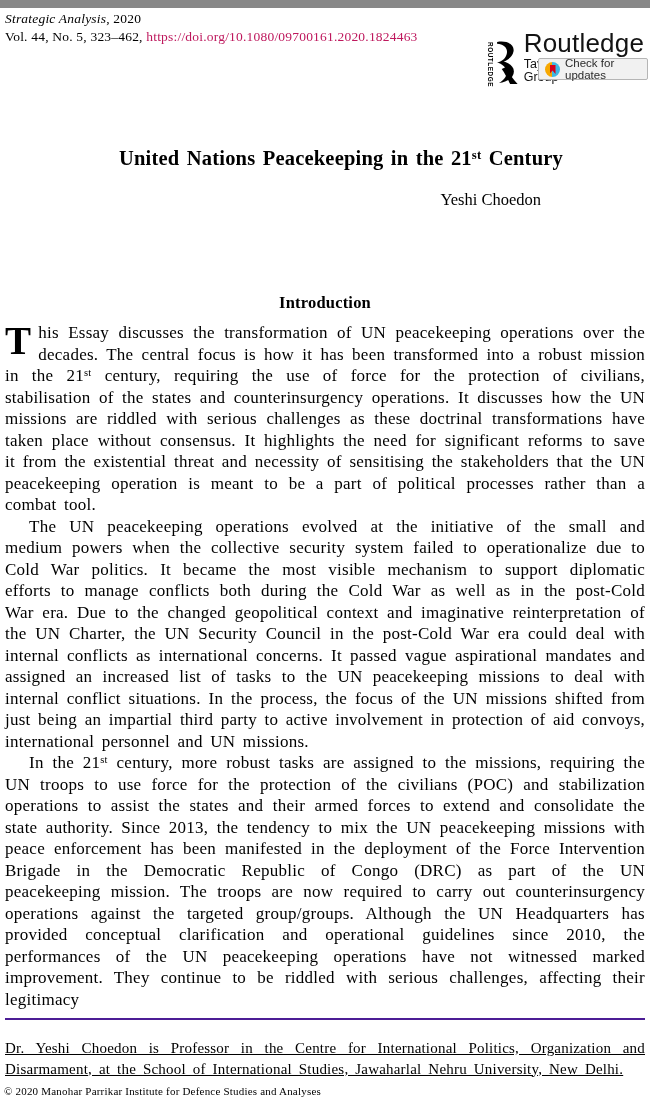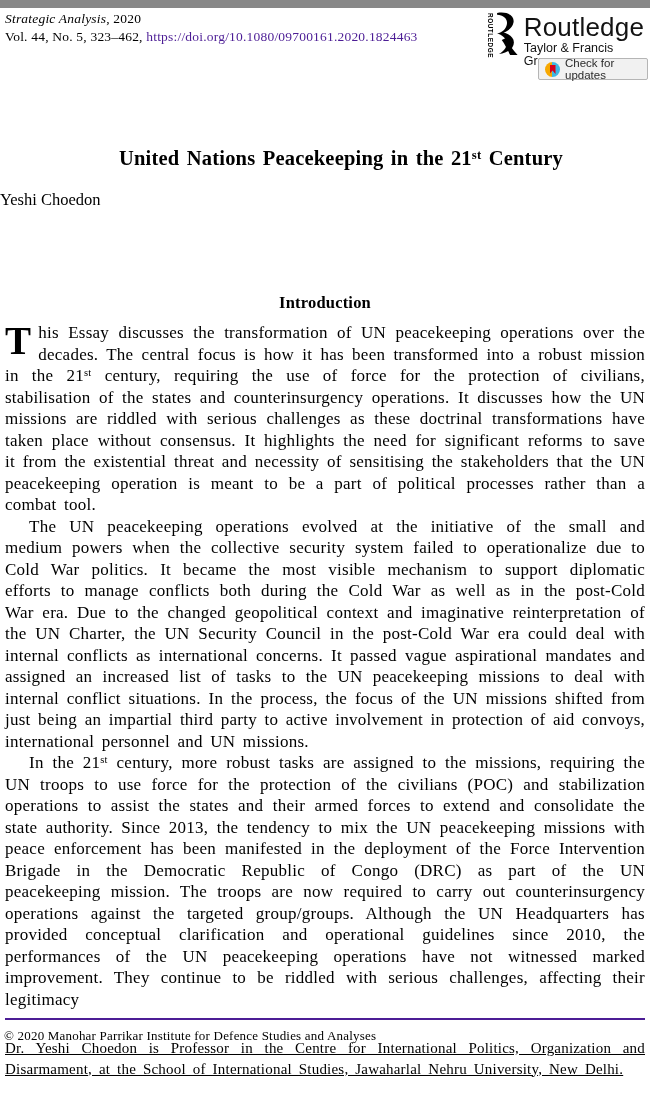--- a/index.html
+++ b/index.html
@@ -18,28 +18,28 @@
   
   .journal-info {
     position: absolute;
     top: 2px;
     left: 5px;
     font-size: 13.5px;
     line-height: 18px;
     letter-spacing: 0.2px;
   }
   .journal-name { font-style: italic; }
-  .doi-link { color: #4c1d95; text-decoration: none; }
+  .doi-link { color: #be185d; text-decoration: none; }
 
   .logo {
     position: absolute;
-    top: 4px;
+    top: 20px;
     left: 487px;
     display: flex;
-    align-items: flex-start;
+    align-items: flex-end;
   }
   .vertical-text {
     writing-mode: vertical-rl;
     font-family: "Liberation Sans", sans-serif;
     font-size: 6.4px;
     font-weight: bold;
     letter-spacing: 0.55px;
     height: 42px;
     margin-top: 1px;
     color: #000;
@@ -94,21 +94,21 @@
     font-size: 20.5px;
     font-weight: bold;
     letter-spacing: 0.2px;
     word-spacing: 2px;
   }
   .author {
     position: absolute;
     top: 182px;
     left: 0;
     width: 541px;
-    text-align: left;
+    text-align: right;
     font-size: 16.5px;
   }
 
   sup {
     font-size: 0.62em;
     line-height: 0;
     position: relative;
     top: -0.48em;
     vertical-align: baseline;
   }
@@ -155,23 +155,23 @@
   }
   .footnote-bio {
     font-size: 15px;
     line-height: 20.5px;
     text-align: justify;
     word-spacing: 3px;
     letter-spacing: 0.2px;
   }
   .copyright {
     position: absolute;
-    top: 1020px;
+    top: 1077px;
     left: 4px;
-    font-size: 13px;
+    font-size: 11px;
     letter-spacing: 0.2px;
   }
 </style>
 </head>
 <body>
 
 <div class="page">
 
   <div class="journal-info">
     <div><span class="journal-name">Strategic Analysis</span><span>, 2020</span></div>

